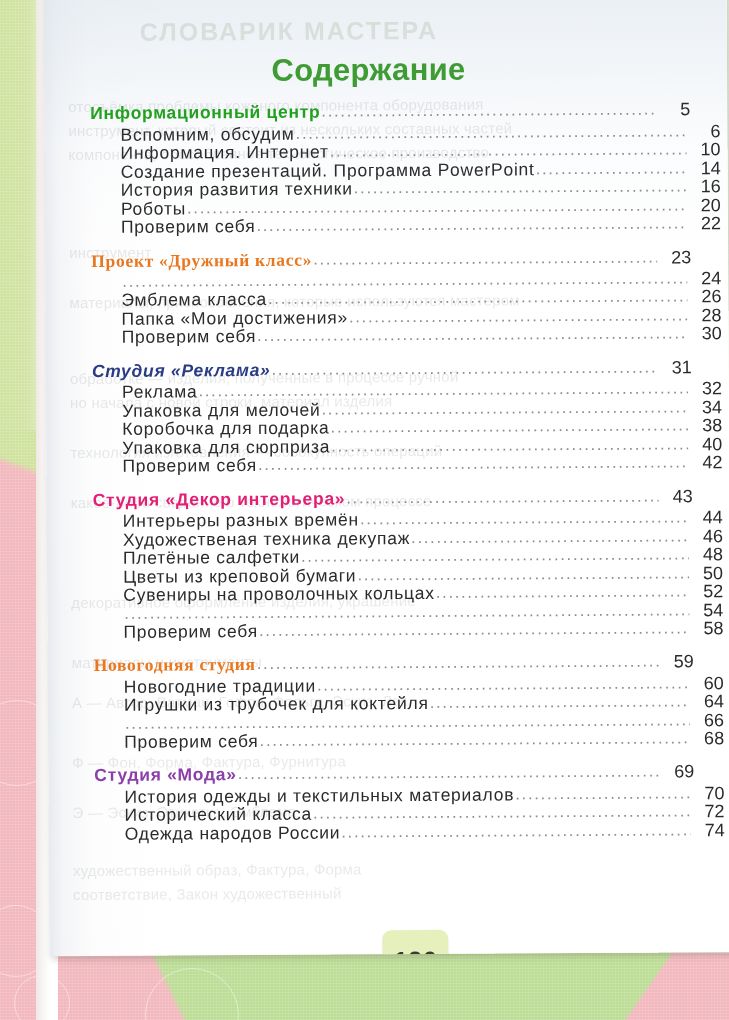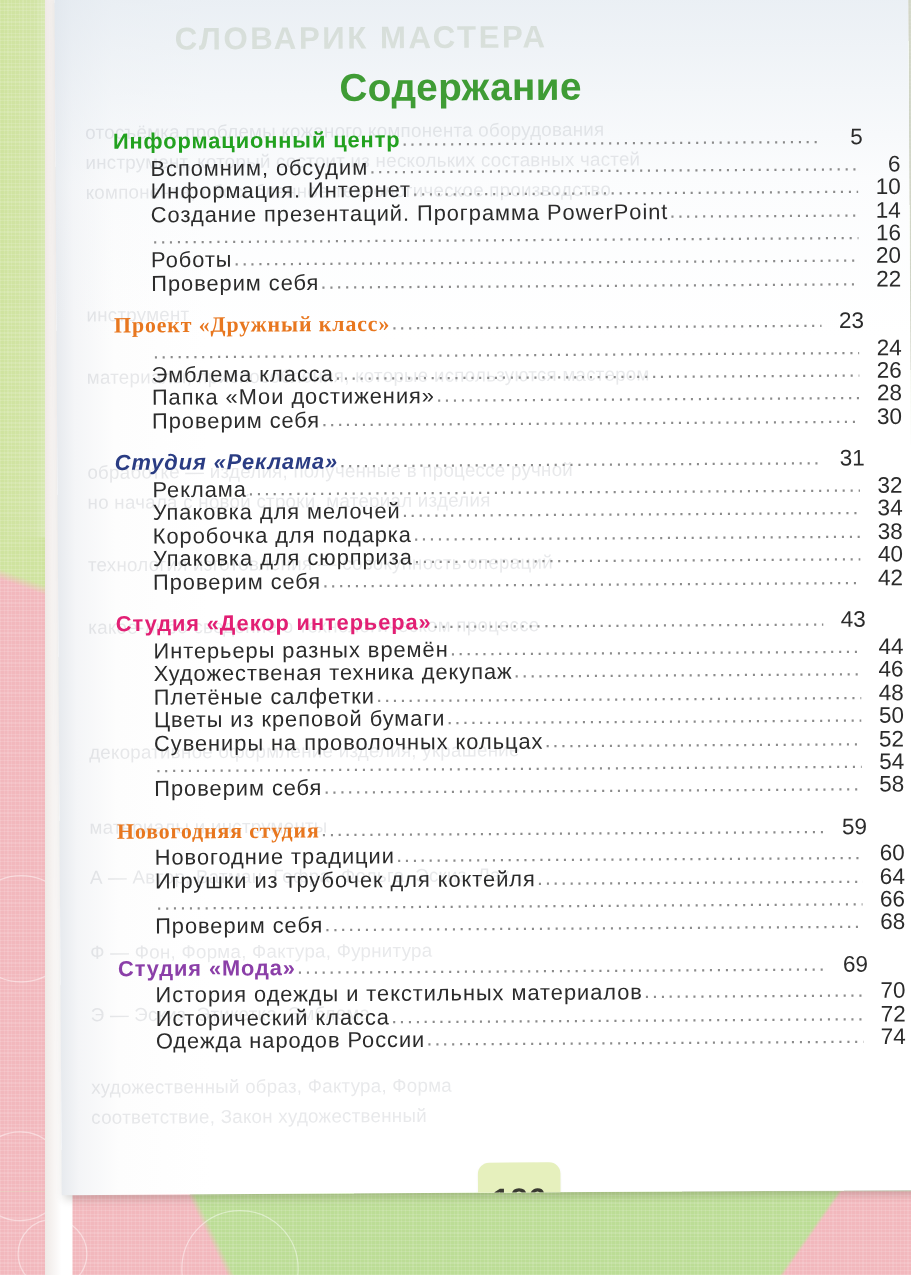--- a/index.html
+++ b/index.html
@@ -286,20 +286,21 @@
             <span class="lbl">Информация. Интернет</span>
             <span class="dots">................................................................................................................................................................</span>
             <span class="pg">10</span>
           </div>
           <div class="row row-item">
             <span class="lbl">Создание презентаций. Программа PowerPoint</span>
             <span class="dots">................................................................................................................................................................</span>
             <span class="pg">14</span>
           </div>
           <div class="row row-item">
+            <span class="lbl">История развития техники</span>
             <span class="dots">................................................................................................................................................................</span>
             <span class="pg">16</span>
           </div>
           <div class="row row-item">
             <span class="lbl">Роботы</span>
             <span class="dots">................................................................................................................................................................</span>
             <span class="pg">20</span>
           </div>
           <div class="row row-item">
             <span class="lbl">Проверим себя</span>

